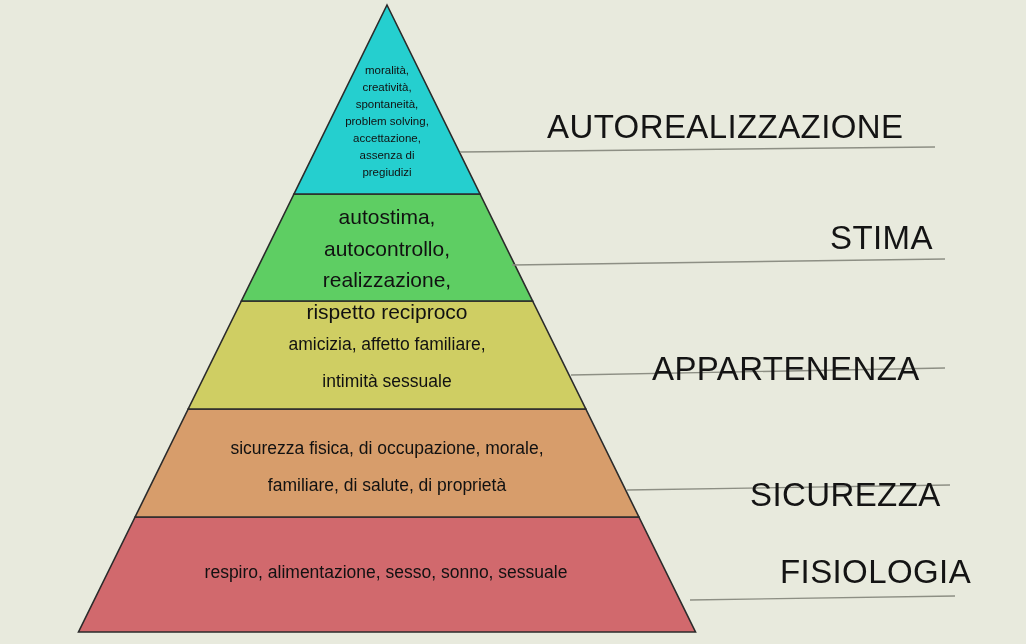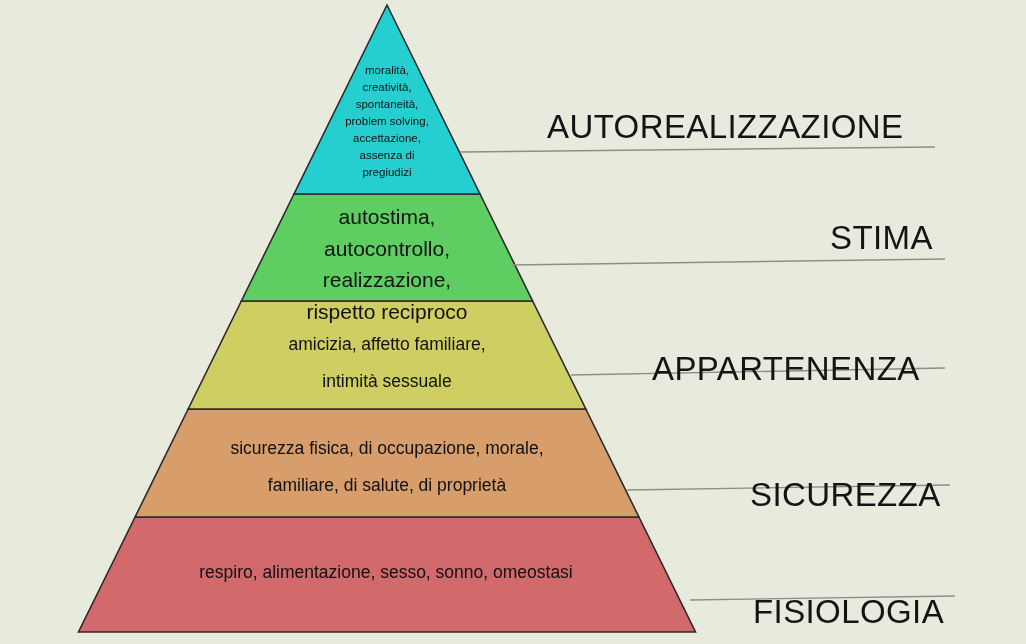--- a/index.html
+++ b/index.html
@@ -79,21 +79,21 @@
     position: absolute;
     color: #141414;
     font-size: 33px;
     letter-spacing: 0.4px;
     white-space: nowrap;
   }
   #label-autorealizzazione { left: 547px; top: 108px; }
   #label-stima            { left: 830px; top: 219px; }
   #label-appartenenza     { left: 652px; top: 331px; margin-top: 19px; }
   #label-sicurezza        { left: 750px; top: 444px; margin-top: 32px; }
-  #label-fisiologia       { left: 753px; top: 553px; margin-top: 40px; }
+  #label-fisiologia       { left: 780px; top: 553px; }
 </style>
 </head>
 <body style="background: rgb(232, 234, 221);">
 
 <div id="stage" style="background: rgb(232, 234, 221);">
 
   <svg id="pyramid-svg" viewBox="0 0 1026 644" preserveAspectRatio="none" aria-hidden="true">
 
     <polygon id="poly-tier-1" points="135.1,517.0 638.9,517.0 695.5,632.0 78.5,632.0" fill="#d1696d" stroke="#2b2b2b" stroke-width="1.6"></polygon>
 
@@ -124,21 +124,21 @@
 autocontrollo,
 realizzazione,
 rispetto reciproco</div>
 
   <div class="tier-text" id="tier-text-2">sicurezza fisica, di occupazione, morale,
 familiare, di salute, di proprietà</div>
 
   <div class="tier-text" id="tier-text-3">amicizia, affetto familiare,
 intimità sessuale</div>
 
-  <div class="tier-text" id="tier-text-1">respiro, alimentazione, sesso, sonno, omeostasi</div>
+  <div class="tier-text" id="tier-text-1">respiro, alimentazione, sesso, sonno, sessuale</div>
 
   <div class="side-label" id="label-stima">STIMA</div>
 
   <div class="side-label" id="label-autorealizzazione">AUTOREALIZZAZIONE</div>
 
   <div class="side-label" id="label-appartenenza">APPARTENENZA</div>
 
   <div class="side-label" id="label-sicurezza">SICUREZZA</div>
 
   <div class="side-label" id="label-fisiologia">FISIOLOGIA</div>

